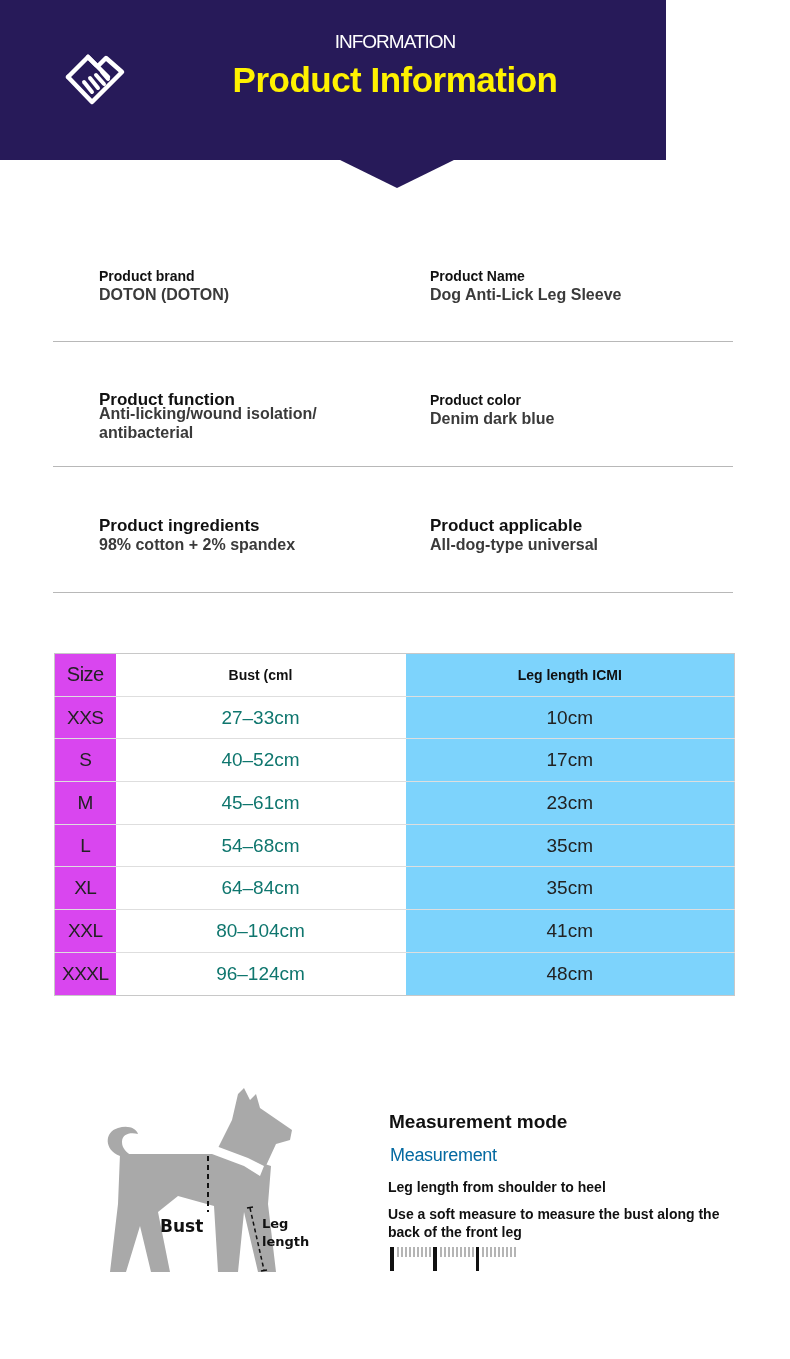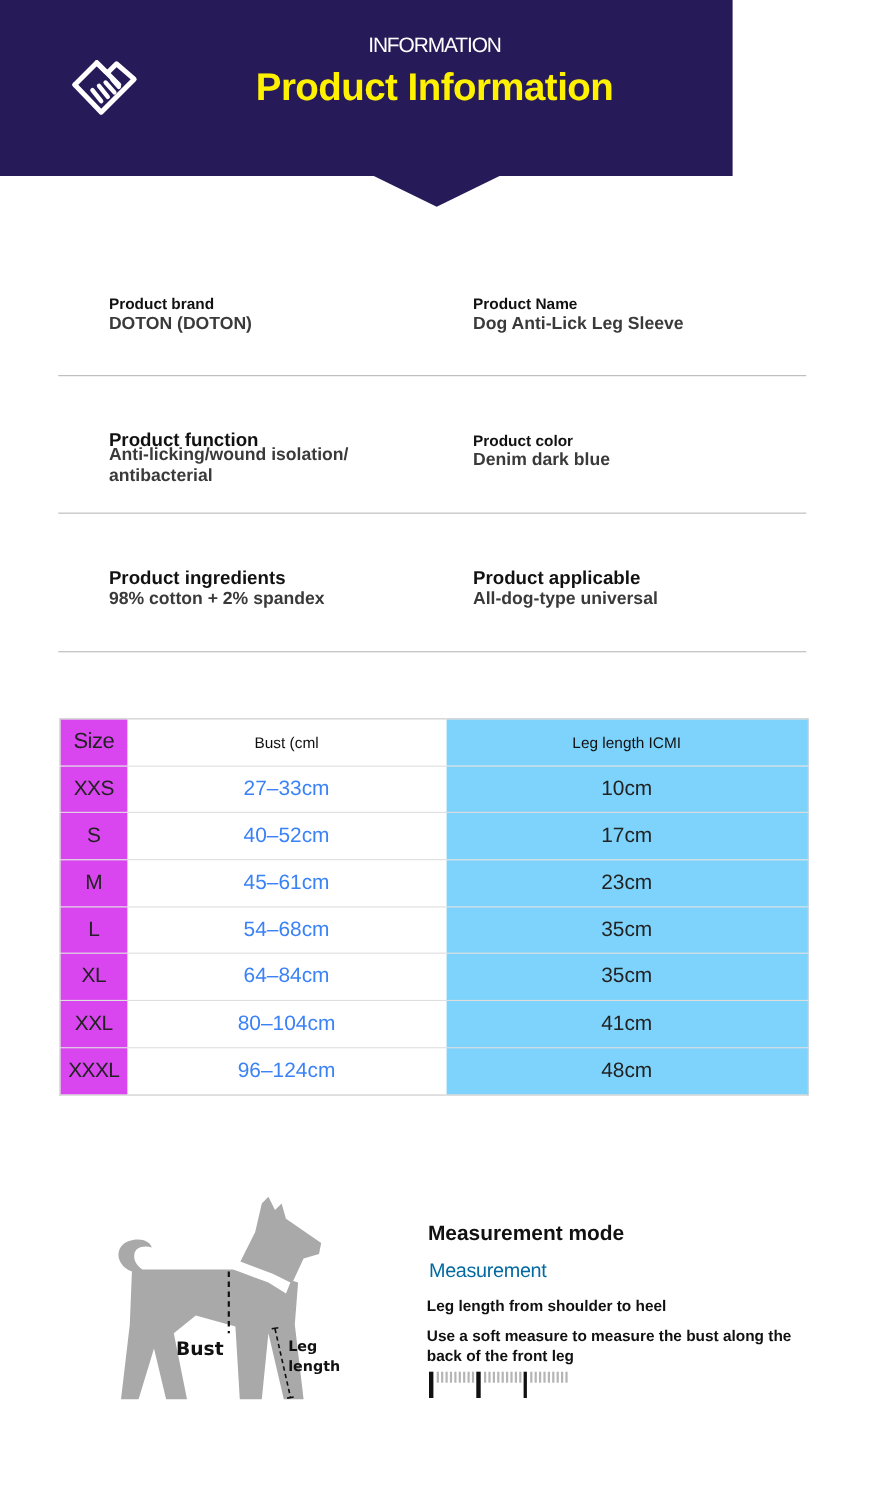--- a/index.html
+++ b/index.html
@@ -20,23 +20,23 @@
   .info-label.small { font-size: 14px; }
   .info-label.large { font-size: 17px; }
   .info-value { font-weight: bold; color: #3a3a3a; font-size: 16px; line-height: 19px; }
   .divider { position: absolute; left: 53px; width: 680px; height: 1px; background: #b8b8b8; }
 
   
   .size-table { position: absolute; left: 54px; top: 653px; width: 681px; border: 1px solid #c8c8c8; border-collapse: collapse; }
   .size-table td, .size-table th { border-top: 1px solid #dedede; height: 42.7px; text-align: center; vertical-align: middle; }
   .size-table tr:first-child th { border-top: none; }
   .col-size { width: 61px; background: #d946ef; font-size: 19px; color: #222; font-weight: normal; letter-spacing: -0.5px; }
-  .col-bust { width: 290px; background: #ffffff; font-size: 19px; color: #3b82f6; font-weight: normal; }
+  .col-bust { width: 290px; background: #ffffff; font-size: 19px; color: #0f766e; font-weight: normal; }
   .col-leg { background: #7dd3fc; font-size: 19px; color: #222; font-weight: normal; }
-  th.col-bust, th.col-leg { font-size: 14px; font-weight: normal; color: #111; }
+  th.col-bust, th.col-leg { font-size: 14px; font-weight: bold; color: #111; }
   th.col-size { font-size: 20px; }
 
   
   .dog-figure { position: absolute; left: 96px; top: 1084px; width: 240px; height: 192px; }
   .measure-title { position: absolute; left: 389px; top: 1111px; font-size: 19px; font-weight: bold; color: #111; }
   .measure-sub { position: absolute; left: 390px; top: 1145px; font-size: 18px; color: #0369a1; letter-spacing: -0.3px; }
   .measure-line1 { position: absolute; left: 388px; top: 1179px; font-size: 14px; font-weight: bold; color: #111; }
   .measure-line2 { position: absolute; left: 388px; top: 1205px; width: 340px; font-size: 14px; font-weight: bold; color: #111; line-height: 18px; }
   .ruler { position: absolute; left: 390px; top: 1245px; width: 130px; height: 26px; }
 </style>

